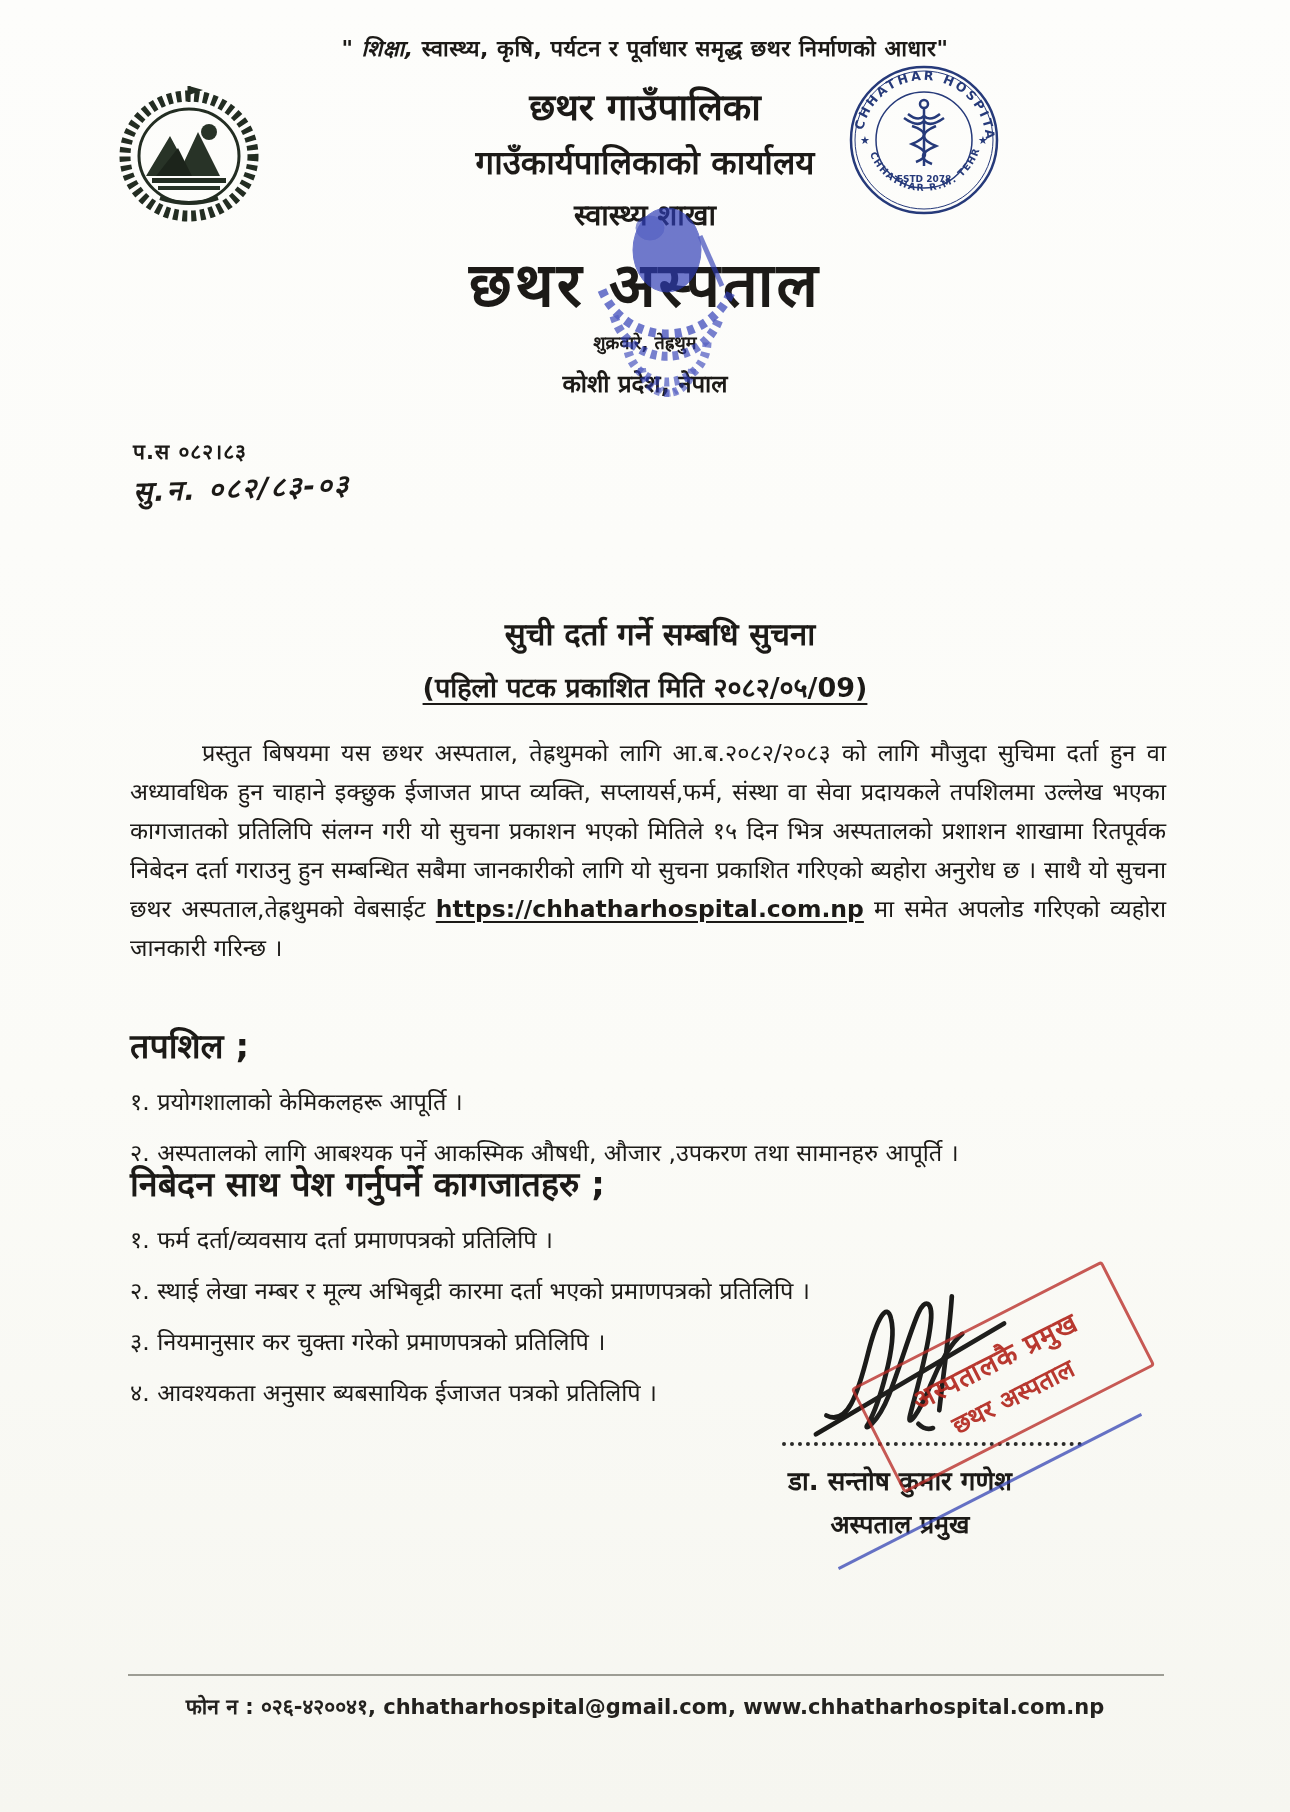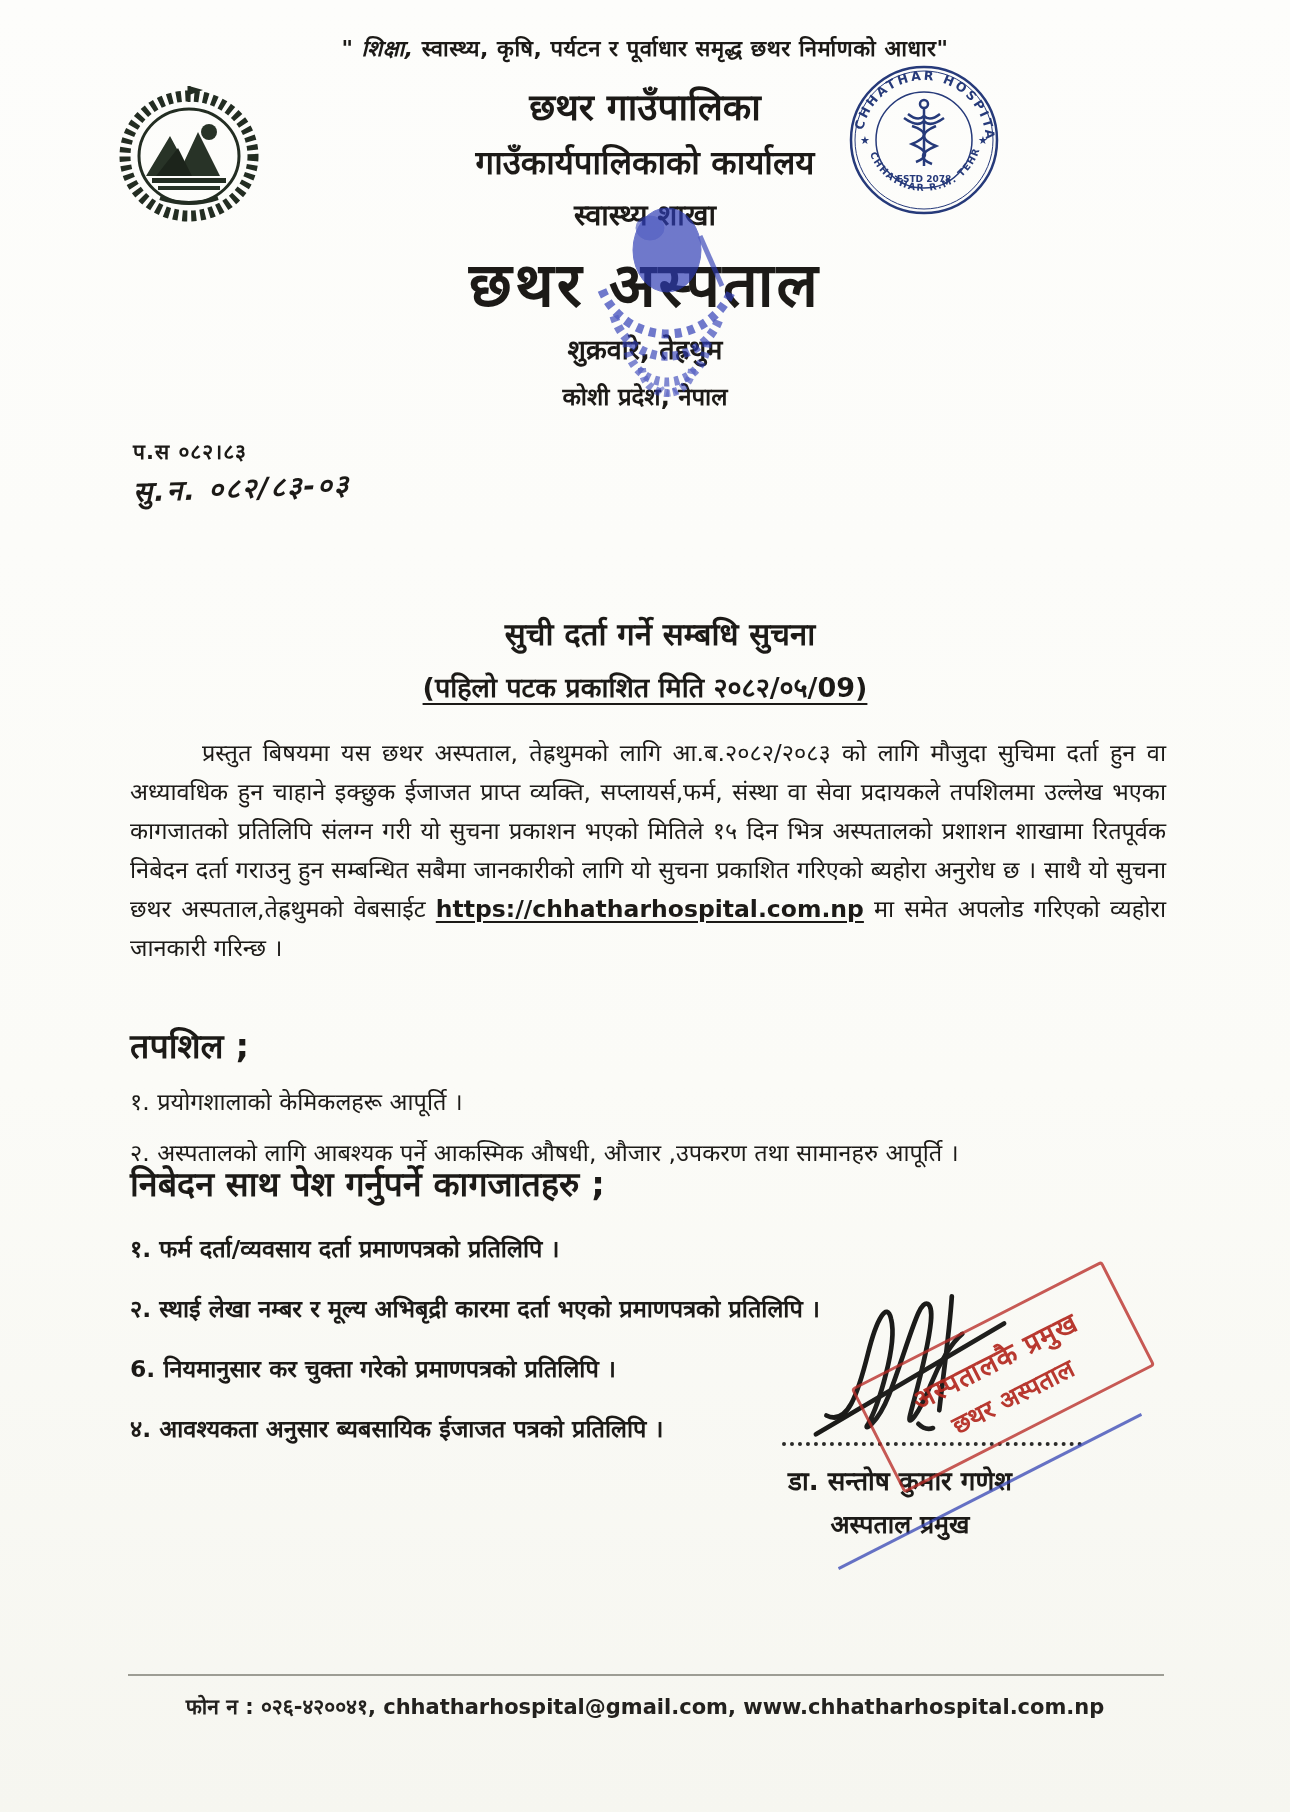--- a/index.html
+++ b/index.html
@@ -16,21 +16,21 @@
   .center{left:0;right:0;text-align:center;}
 
   .tagline{top:32px;font-size:22px;font-weight:700;letter-spacing:0.5px;}
   .tagline .it{font-style:italic;}
 
   .hdr{top:80px;}
   .h-muni{font-size:37px;font-weight:800;}
   .h-office{font-size:33px;font-weight:800;margin-top:8px;}
   .h-dept{font-size:29px;font-weight:700;margin-top:10px;}
   .h-hospital{font-size:61px;font-weight:800;margin-top:8px;letter-spacing:3px;}
-  .h-loc{font-size:27px;font-weight:600;margin-top:6px;}
+  .h-loc{font-size:18px;font-weight:600;margin-top:6px;}
   .h-loc2{font-size:24px;font-weight:600;margin-top:12px;}
 
   .left-logo{left:108px;top:80px;width:162px;height:150px;}
   .right-seal{left:848px;top:64px;width:152px;height:152px;}
   .round-stamp{left:572px;top:198px;width:190px;height:215px;pointer-events:none;}
 
   .refblock{left:133px;top:438px;line-height:1.35;}
   .ref1{font-size:21px;font-weight:600;letter-spacing:1px;}
   .ref2{font-size:28px;font-weight:700;font-style:italic;transform:rotate(-2deg);margin-top:4px;letter-spacing:2px;}
 
@@ -43,21 +43,21 @@
     font-size:23.5px;line-height:39px;
     text-align:justify;text-indent:72px;
   }
   .u{text-decoration:underline;text-underline-offset:4px;font-weight:600;}
 
   .section{left:130px;width:1036px;font-size:23.5px;}
   .sec-tapasil{top:1022px;}
   .sec-docs{top:1160px;}
   .sec-h{font-size:34px;font-weight:800;}
   .sec-tapasil .li{margin-top:17px;line-height:34px;}
-  .sec-docs .li{margin-top:27px;line-height:33px;font-weight:bold;}
+  .sec-docs .li{margin-top:18px;line-height:33px;}
   .sec-tapasil .sec-h{margin-bottom:8px;}
   .sec-docs .sec-h{margin-bottom:14px;}
 
   .sig-squiggle{left:795px;top:1268px;width:230px;height:180px;}
   .sig-dots{left:782px;top:1442px;width:300px;height:0;border-bottom:4px dotted #2a2a28;}
   .sig-name{left:735px;top:1462px;width:330px;text-align:center;font-size:26px;font-weight:800;}
   .sig-desig{left:735px;top:1506px;width:330px;text-align:center;font-size:25px;font-weight:700;}
 
   .red-stamp{
     left:862px;top:1318px;width:276px;height:112px;
@@ -166,21 +166,21 @@
   <div class="abs section sec-tapasil">
     <div class="sec-h">तपशिल ;</div>
     <div class="li">१. प्रयोगशालाको केमिकलहरू आपूर्ति ।</div>
     <div class="li">२. अस्पतालको लागि आबश्यक पर्ने आकस्मिक औषधी, औजार ,उपकरण तथा सामानहरु आपूर्ति  ।</div>
   </div>
 
   <div class="abs section sec-docs">
     <div class="sec-h">निबेदन साथ पेश गर्नुपर्ने कागजातहरु ;</div>
     <div class="li">१. फर्म दर्ता/व्यवसाय दर्ता प्रमाणपत्रको प्रतिलिपि ।</div>
     <div class="li">२. स्थाई लेखा नम्बर र मूल्य अभिबृद्री कारमा दर्ता भएको प्रमाणपत्रको प्रतिलिपि ।</div>
-    <div class="li">6. नियमानुसार कर चुक्ता गरेको प्रमाणपत्रको प्रतिलिपि ।</div>
+    <div class="li">३. नियमानुसार कर चुक्ता गरेको प्रमाणपत्रको प्रतिलिपि ।</div>
     <div class="li">४. आवश्यकता अनुसार ब्यबसायिक ईजाजत पत्रको प्रतिलिपि ।</div>
   </div>
 
   <svg class="abs sig-squiggle" viewBox="0 0 220 170">
     <g fill="none" stroke="#1b1b19" stroke-width="4.5" stroke-linecap="round">
       <path d="M 30,140 C 50,150 60,120 70,80 C 78,48 88,30 92,48 C 98,72 80,130 70,148 C 64,156 78,150 90,120 C 100,95 110,60 118,42 C 124,28 132,30 130,50 C 127,80 115,120 110,140 C 107,152 118,140 130,110 C 138,90 150,70 160,62"></path>
       <path d="M 150,26 C 148,58 142,100 138,135"></path>
       <path d="M 20,158 L 200,52"></path>
       <path d="M 118,148 C 122,152 126,154 132,152"></path>
     </g>

